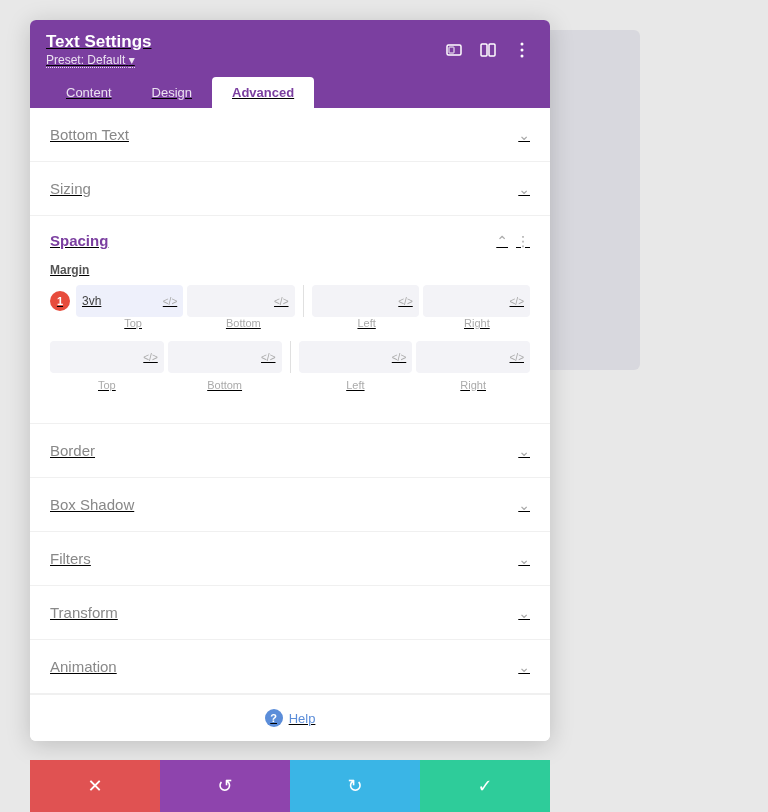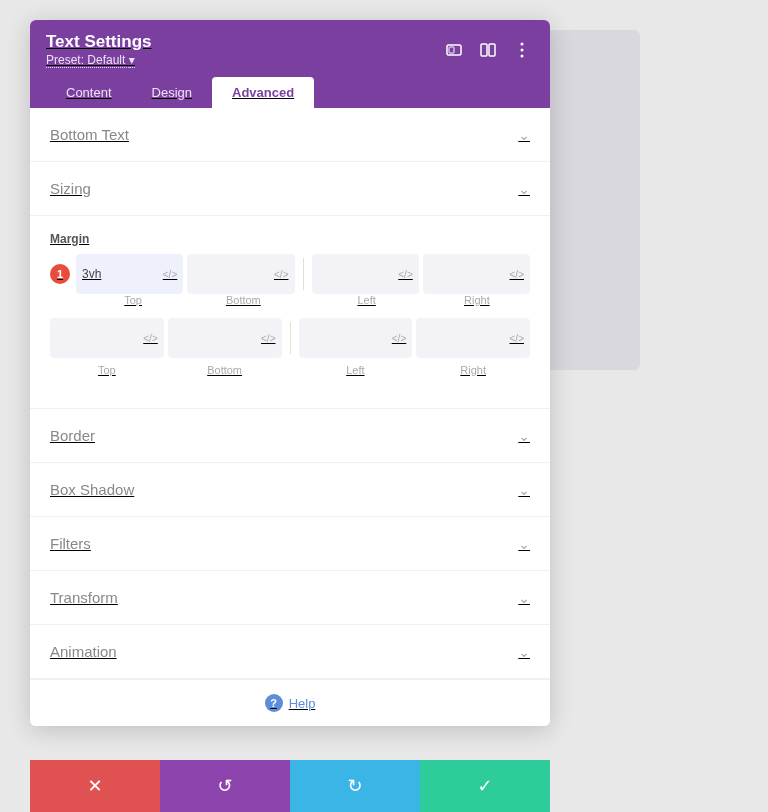--- a/index.html
+++ b/index.html
@@ -207,21 +207,21 @@
       margin: 0 4px;
     }
 
     .field-input-wrap {
       flex: 1;
       display: flex;
       align-items: center;
       background: #f3f3f7;
       border-radius: 4px;
       padding: 4px 6px;
-      height: 40px;
+      height: 32px;
     }
 
     .field-input-wrap.has-value {
       background: #eef0fb;
     }
 
     .field-input {
       border: none;
       background: transparent;
       font-size: 12px;
@@ -395,20 +395,27 @@
         <span class="section-label">Bottom Text</span>
         <span class="section-chevron">⌄</span>
       </div>
 
       <div class="section-row">
         <span class="section-label">Sizing</span>
         <span class="section-chevron">⌄</span>
       </div>
 
       <div class="spacing-section">
+        <div class="spacing-header">
+          <span class="spacing-title">Spacing</span>
+          <div class="spacing-header-icons">
+            <span class="spacing-icon">⌃</span>
+            <span class="spacing-icon">⋮</span>
+          </div>
+        </div>
 
         <div class="field-group-label">Margin</div>
         <div class="margin-row-with-badge">
           <div class="badge-1">1</div>
           <div style="flex:1; display:flex; gap:4px; align-items:center;">
             <div class="field-input-wrap has-value">
               <input class="field-input" type="text" value="3vh" style="">
               <span class="field-code-icon">&lt;/&gt;</span>
             </div>
             <div class="field-input-wrap">

